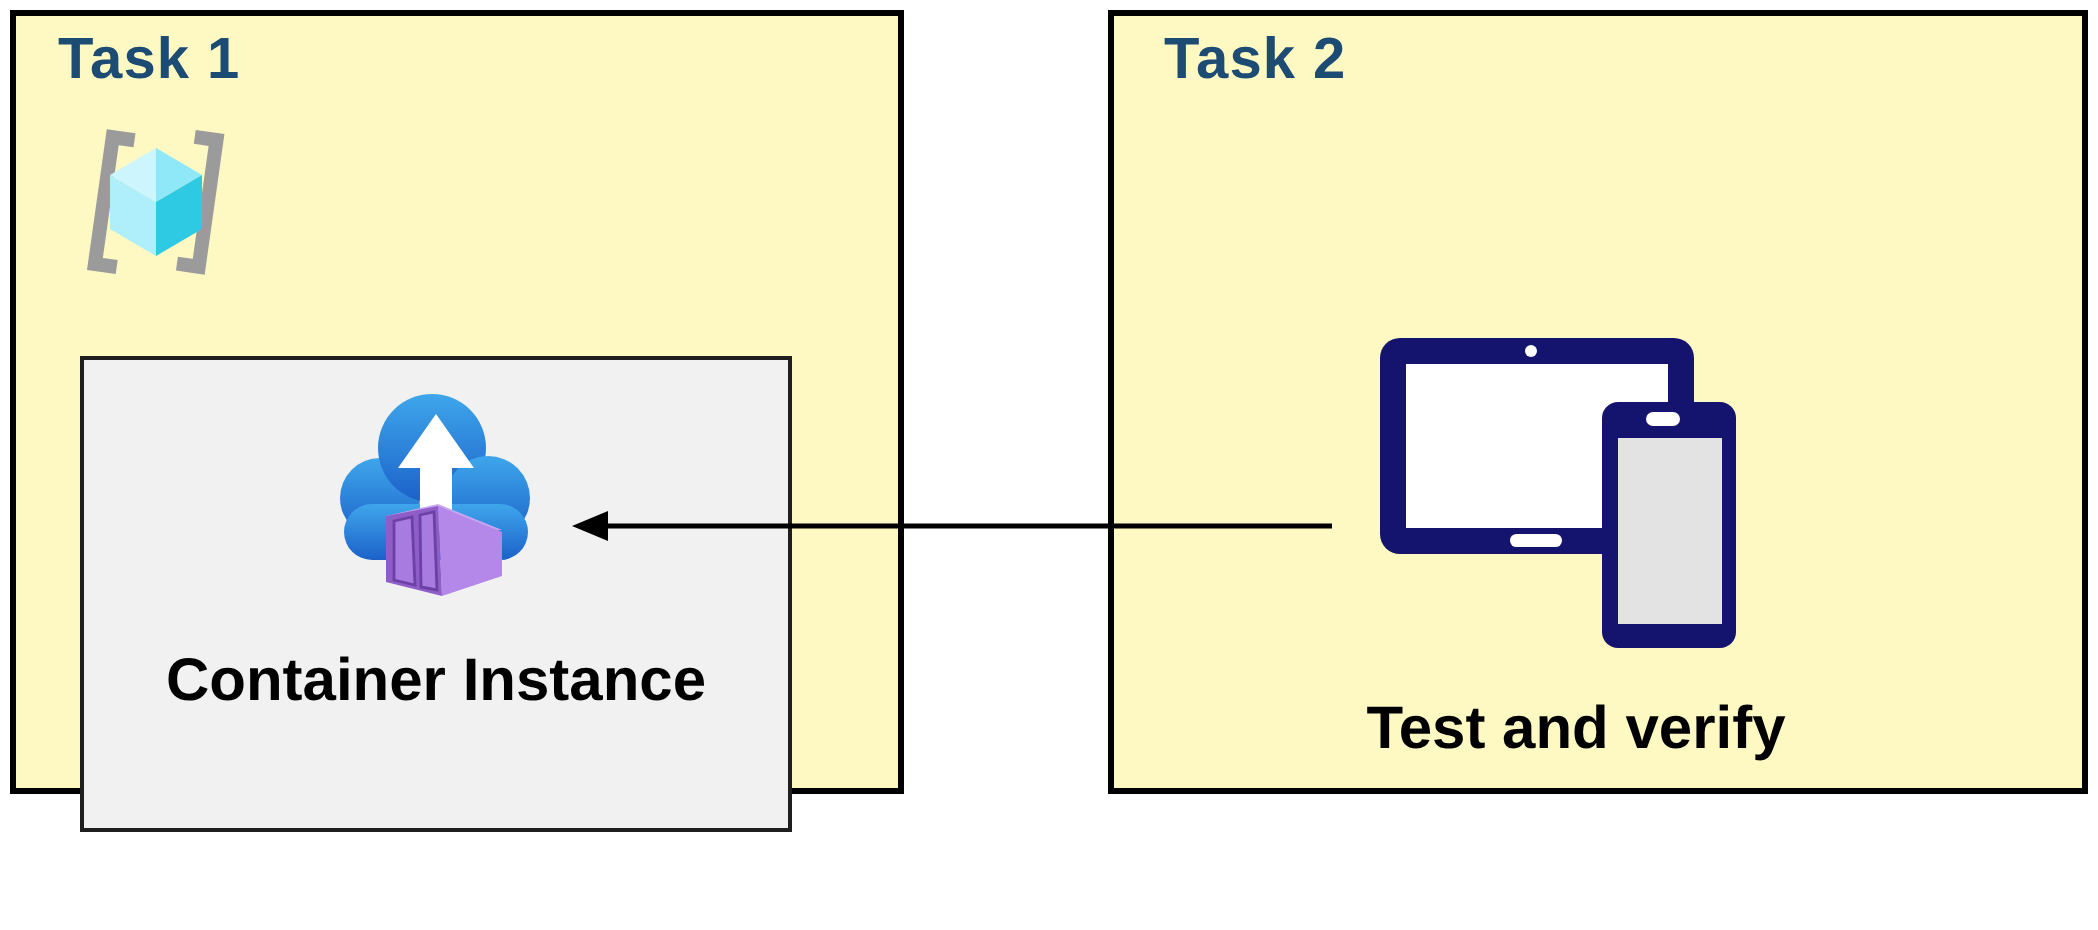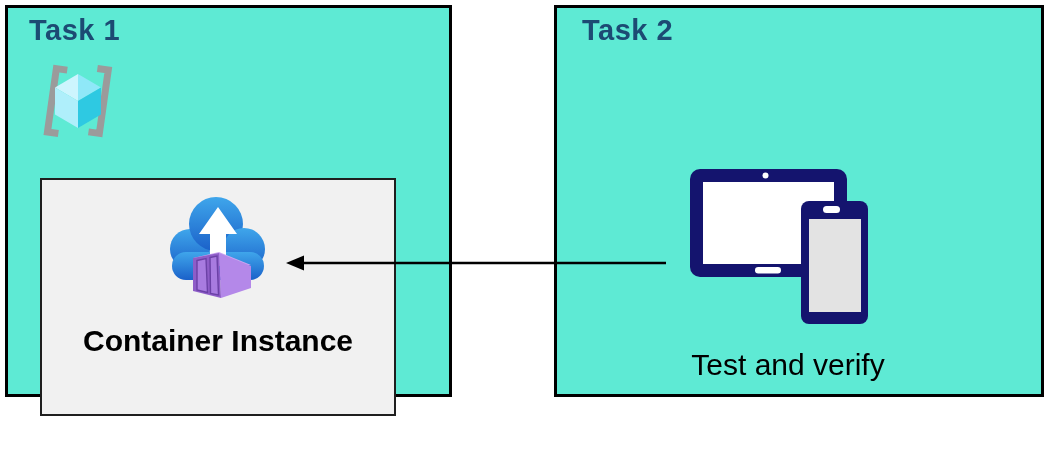--- a/index.html
+++ b/index.html
@@ -1,19 +1,19 @@
 <!DOCTYPE html>
 <html><head>
 <meta charset="utf-8">
 <style>
   * { margin:0; padding:0; box-sizing:border-box; }
   html,body { width:1049px; height:465px; background:#fff; overflow:hidden; }
   body { position:relative; font-family:"Liberation Sans", sans-serif; }
 
-  .task-box { position:absolute; top:5px; height:392px; border:3px solid #000; background:#5eead4; }
+  .task-box { position:absolute; top:5px; height:392px; border:3px solid #000; background:#fef9c3; }
   #task1-box { left:5px;   width:447px; }
   #task2-box { left:554px; width:490px;padding-left:48px; }
 
   .task-title {
     position:absolute; left:21px; top:6px;
     font-size:29px; font-weight:bold; color:#1C4B73; letter-spacing:.5px;
   }
   #task2-box .task-title { left:25px; }
 
   .rg-row { position:absolute; left:30px; top:52px; width:380px; height:82px; }
@@ -29,21 +29,21 @@
   }
   .ci-icon { position:absolute; left:50%; top:14px; transform:translateX(-50%); }
   .ci-label {
     position:absolute; left:0; right:0; top:144px; text-align:center;
     font-size:30px; font-weight:bold; color:#000;
   }
 
   .devices-icon { position:absolute; left:131px; top:158px; }
   .device-label {
     position:absolute; left:0; right:22px; top:340px; text-align:center;
-    font-size:30px; font-weight:normal; color:#000;
+    font-size:30px; font-weight:bold; color:#000;
   }
 
   #arrow-overlay { position:absolute; left:0; top:0; z-index:5; pointer-events:none; }
 </style>
 </head>
 <body>
 
 <div class="task-box" id="task1-box">
   <div class="task-title">Task 1</div>
 

